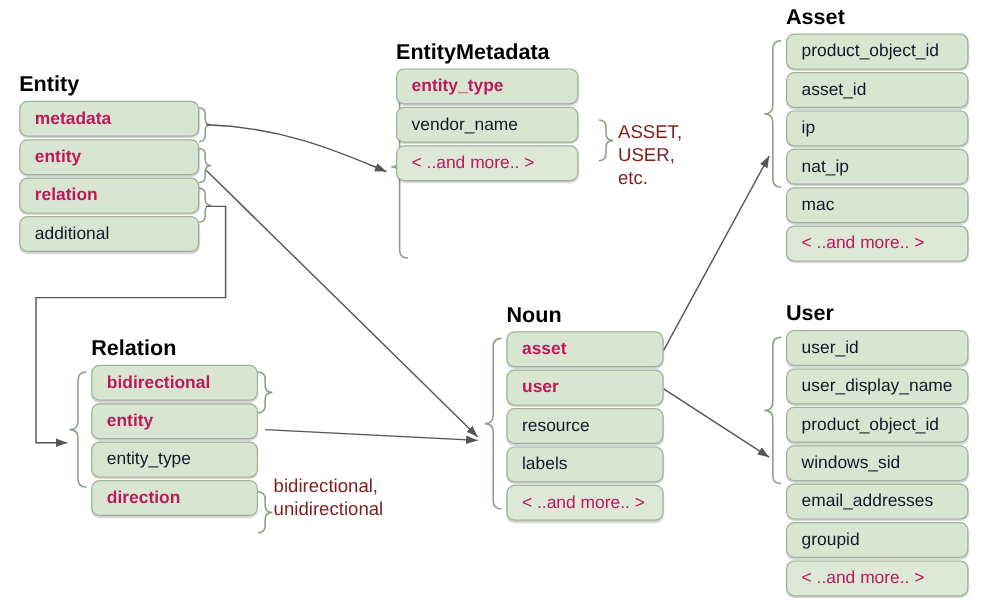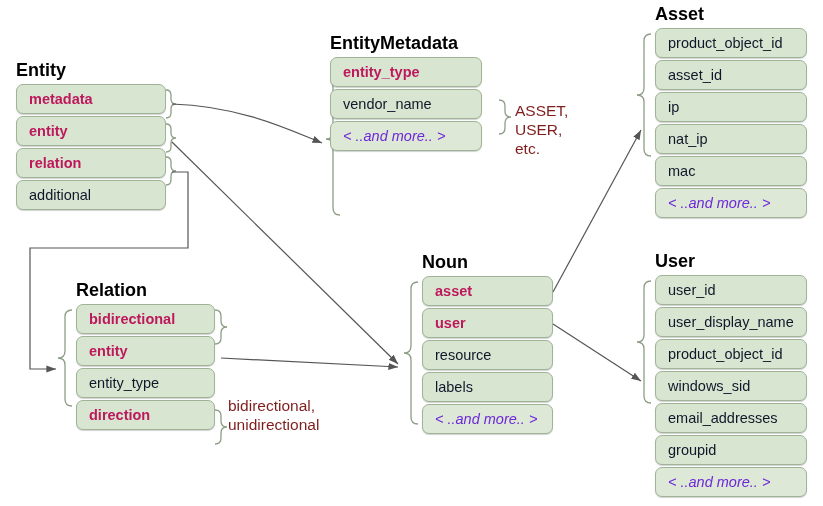--- a/index.html
+++ b/index.html
@@ -47,22 +47,21 @@
     padding: 6px 0 6px 12px;
     margin-bottom: 2px;
     white-space: nowrap;
     box-shadow: 0 1px 1px rgba(0,0,0,0.18);
   }
   .field.strong {
     font-weight: bold;
     color: #be185d;
   }
   .field.more {
-    font-style: italic;
-    color: #6d28d9;
+    color: #be185d;
     background: #dde8d7;
   }
   .annot {
     position: absolute;
     font-size: 15.5px;
     line-height: 19px;
     color: #7f1d1d;
     white-space: pre-line;
   }
 </style>

